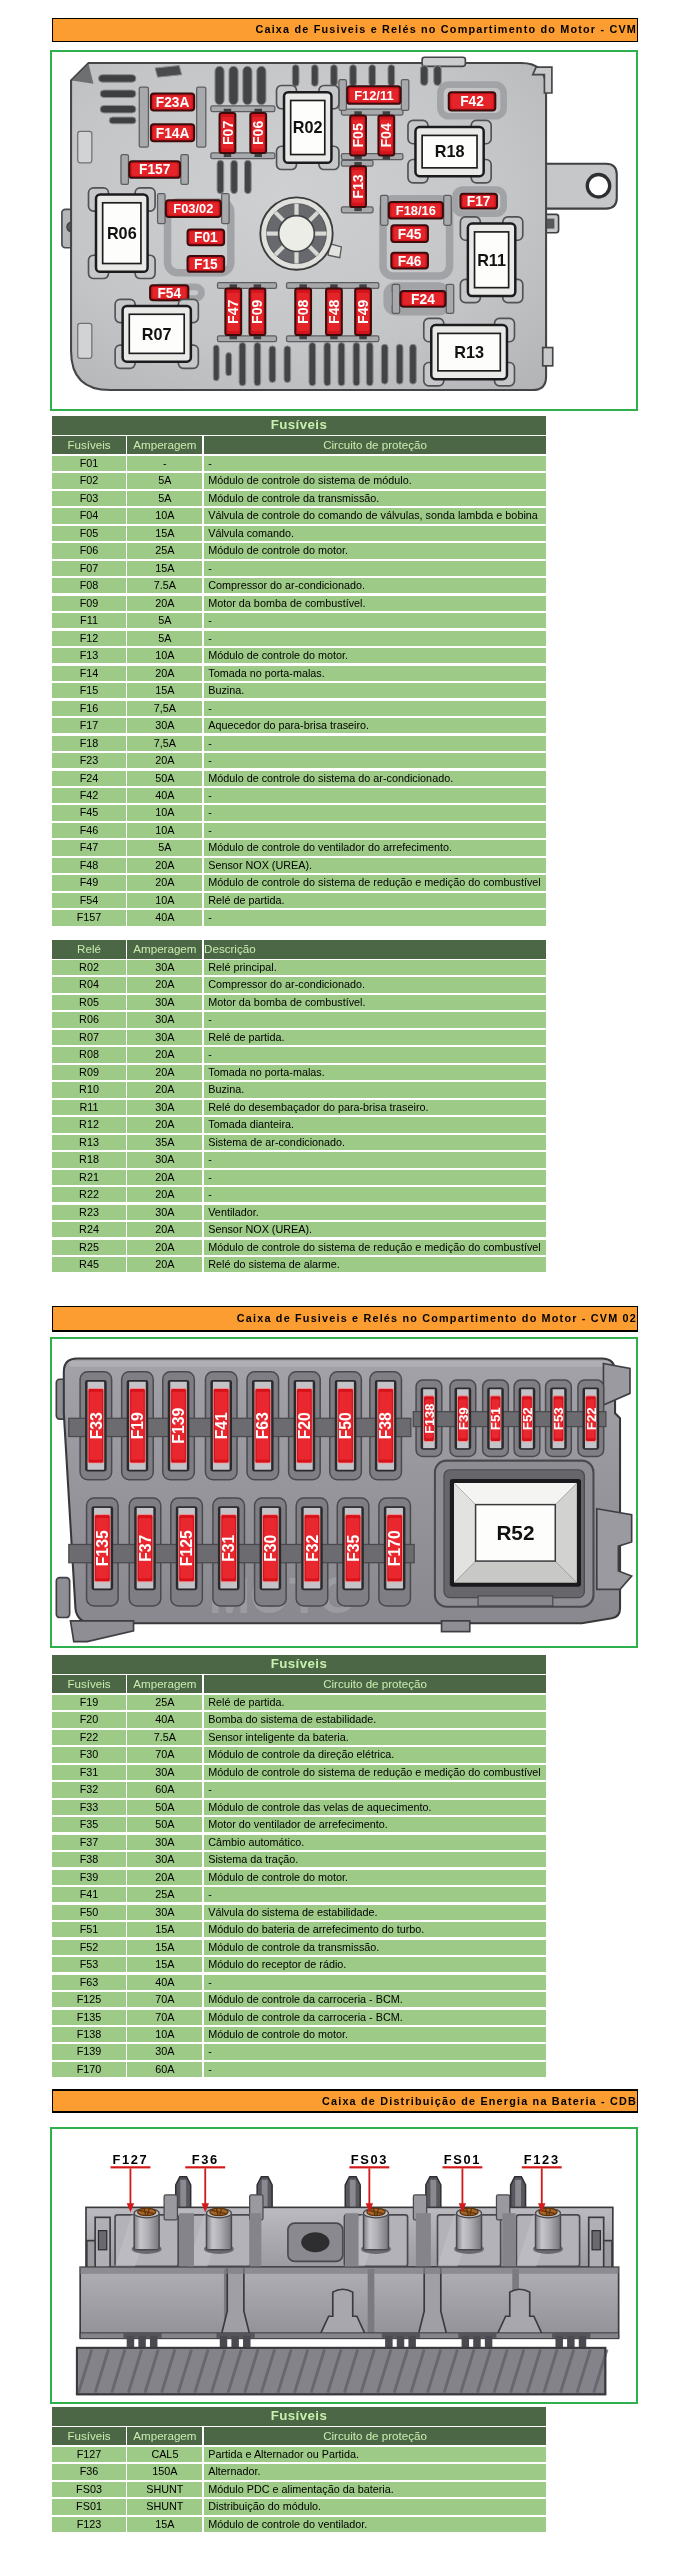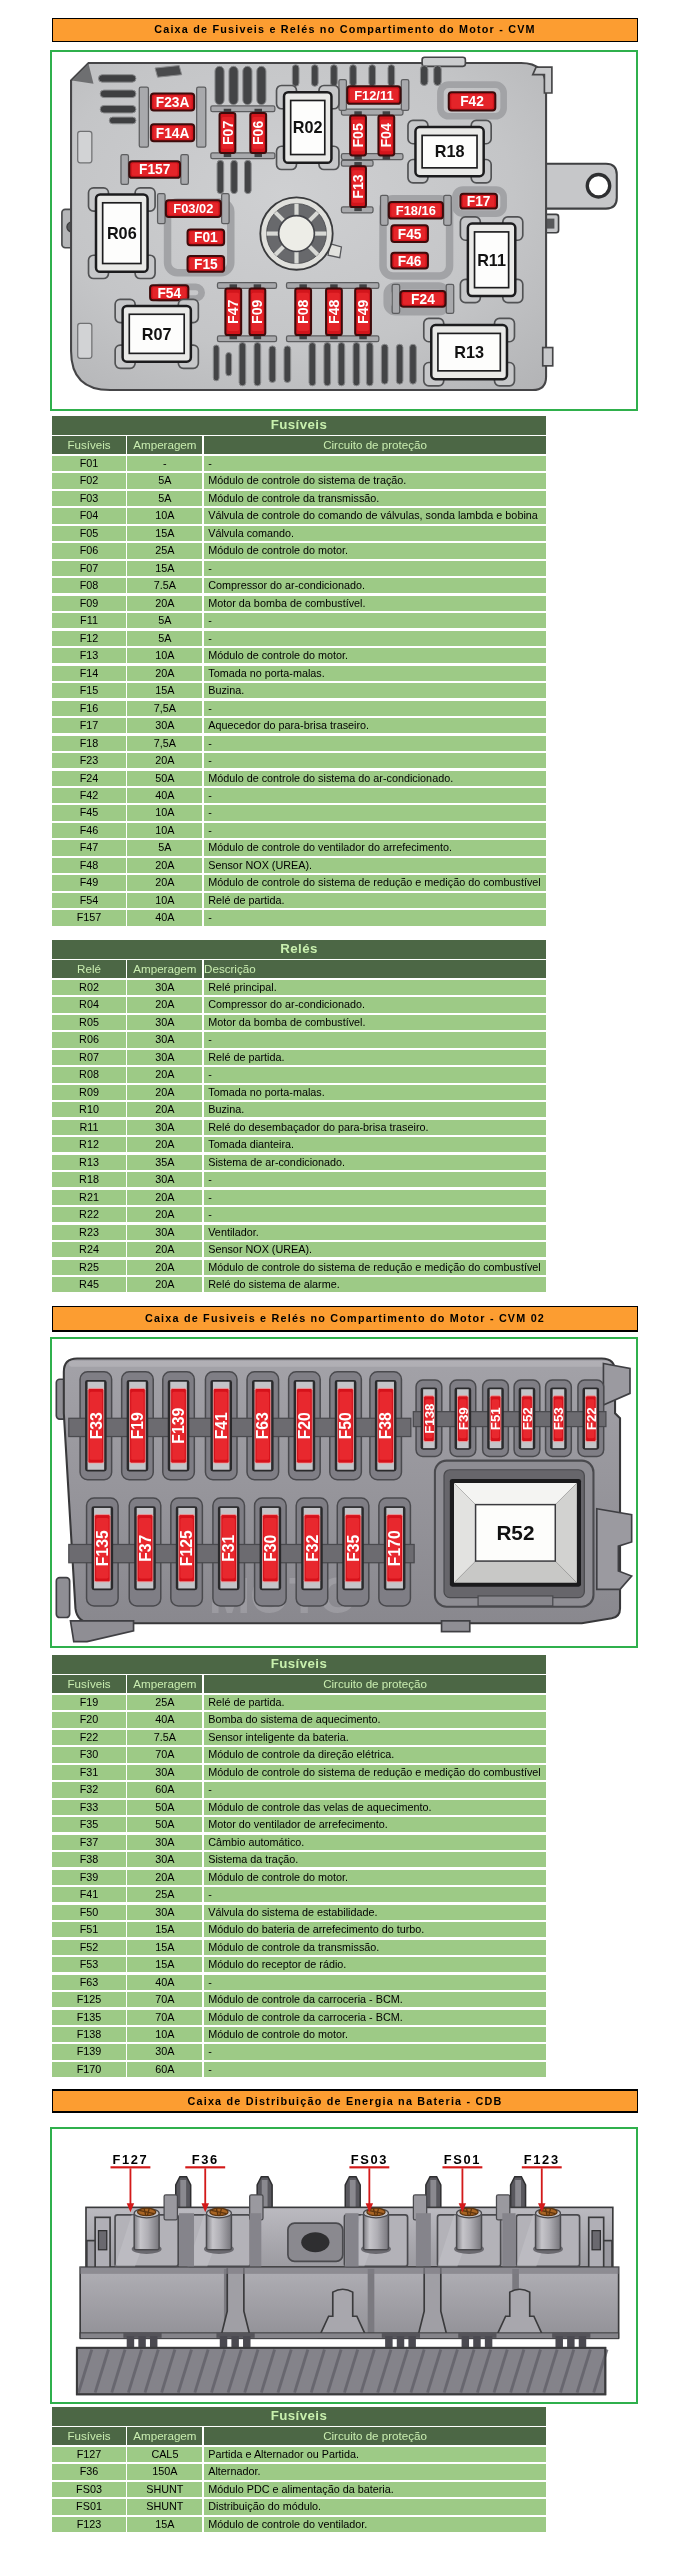--- a/index.html
+++ b/index.html
@@ -1,15 +1,15 @@
 <!DOCTYPE html>
 <html style="font-size:13.3px"><head><meta charset="utf-8"><style>
 html,body{margin:0;padding:0;}
 body{width:692px;height:2576px;background:#fff;font-family:"Liberation Sans",sans-serif;position:relative;overflow:hidden;}
-.obar{position:absolute;left:52px;width:586px;box-sizing:border-box;background:#FC9D31;border:1.2px solid #000;text-align:center;font-weight:bold;font-size:10.8px;letter-spacing:1.2px;color:#000;}
+.obar{position:absolute;left:52px;width:586px;box-sizing:border-box;background:#FC9D31;border:1.2px solid #000;text-align:right;font-weight:bold;font-size:10.8px;letter-spacing:1.2px;color:#000;}
 .gbox{position:absolute;left:50px;width:588px;box-sizing:border-box;border:2.2px solid #2FB04C;background:#fff;}
 .tbl{position:absolute;left:52px;width:494px;}
 .trow{display:flex;}
 .c1{width:74px;margin-right:1.4px;text-align:center;}
 .c2{width:75px;margin-right:1.7px;text-align:center;}
 .c3{flex:1;padding-left:4.2px;}
 .ttitle{background:#4C6745;color:#C9F0AE;font-weight:bold;text-align:center;font-size:13.3px;letter-spacing:0.4px;height:18.6px;line-height:18.6px;margin-bottom:1.3px;}
 .hrow{height:18.6px;line-height:18.6px;font-size:11.6px;margin-bottom:1.3px;}
 .drow{height:15.3px;line-height:15.5px;font-size:10.8px;margin-bottom:2.2px;color:#000;}
 .drow>div{background:#9DCA86;}
@@ -25,21 +25,21 @@
       <div class="c3" style="text-align:center;padding-left:0;">Circuito de proteção</div>
     </div>
 <div class="trow drow">
       <div class="c1">F01</div>
       <div class="c2">-</div>
       <div class="c3">-</div>
     </div>
 <div class="trow drow">
       <div class="c1">F02</div>
       <div class="c2">5A</div>
-      <div class="c3">Módulo de controle do sistema de tração.</div>
+      <div class="c3">Módulo de controle do sistema de módulo.</div>
     </div>
 <div class="trow drow">
       <div class="c1">F03</div>
       <div class="c2">5A</div>
       <div class="c3">Módulo de controle da transmissão.</div>
     </div>
 <div class="trow drow">
       <div class="c1">F04</div>
       <div class="c2">10A</div>
       <div class="c3">Válvula de controle do comando de válvulas, sonda lambda e bobina de ignição.</div>
@@ -154,21 +154,20 @@
       <div class="c2">10A</div>
       <div class="c3">Relé de partida.</div>
     </div>
 <div class="trow drow">
       <div class="c1">F157</div>
       <div class="c2">40A</div>
       <div class="c3">-</div>
     </div>
 </div>
 <div class="tbl" style="top:940px;">
-<div class="ttitle">Relés</div>
 <div class="trow hrow">
       <div class="c1">Relé</div>
       <div class="c2">Amperagem</div>
       <div class="c3" style="text-align:left;padding-left:0;">Descrição</div>
     </div>
 <div class="trow drow">
       <div class="c1">R02</div>
       <div class="c2">30A</div>
       <div class="c3">Relé principal.</div>
     </div>
@@ -268,21 +267,21 @@
       <div class="c3" style="text-align:center;padding-left:0;">Circuito de proteção</div>
     </div>
 <div class="trow drow">
       <div class="c1">F19</div>
       <div class="c2">25A</div>
       <div class="c3">Relé de partida.</div>
     </div>
 <div class="trow drow">
       <div class="c1">F20</div>
       <div class="c2">40A</div>
-      <div class="c3">Bomba do sistema de aquecimento.</div>
+      <div class="c3">Bomba do sistema de estabilidade.</div>
     </div>
 <div class="trow drow">
       <div class="c1">F22</div>
       <div class="c2">7.5A</div>
       <div class="c3">Sensor inteligente da bateria.</div>
     </div>
 <div class="trow drow">
       <div class="c1">F30</div>
       <div class="c2">70A</div>
       <div class="c3">Módulo de controle da direção elétrica.</div>

